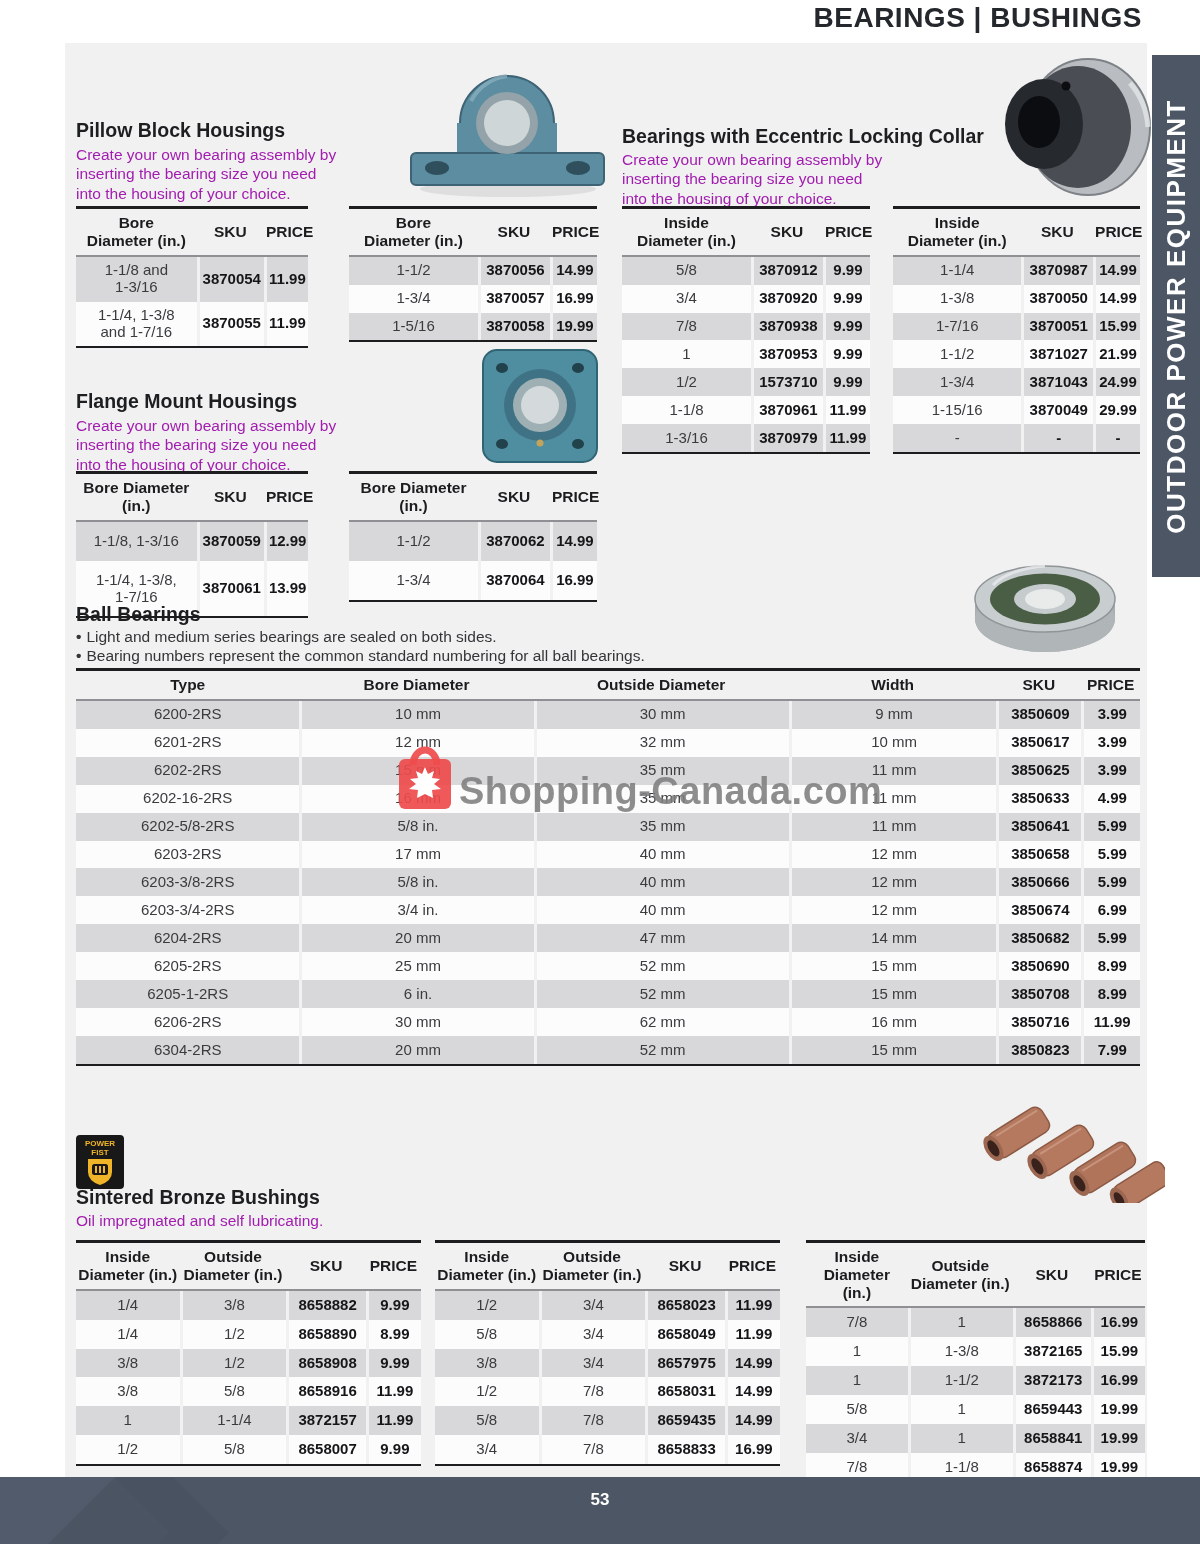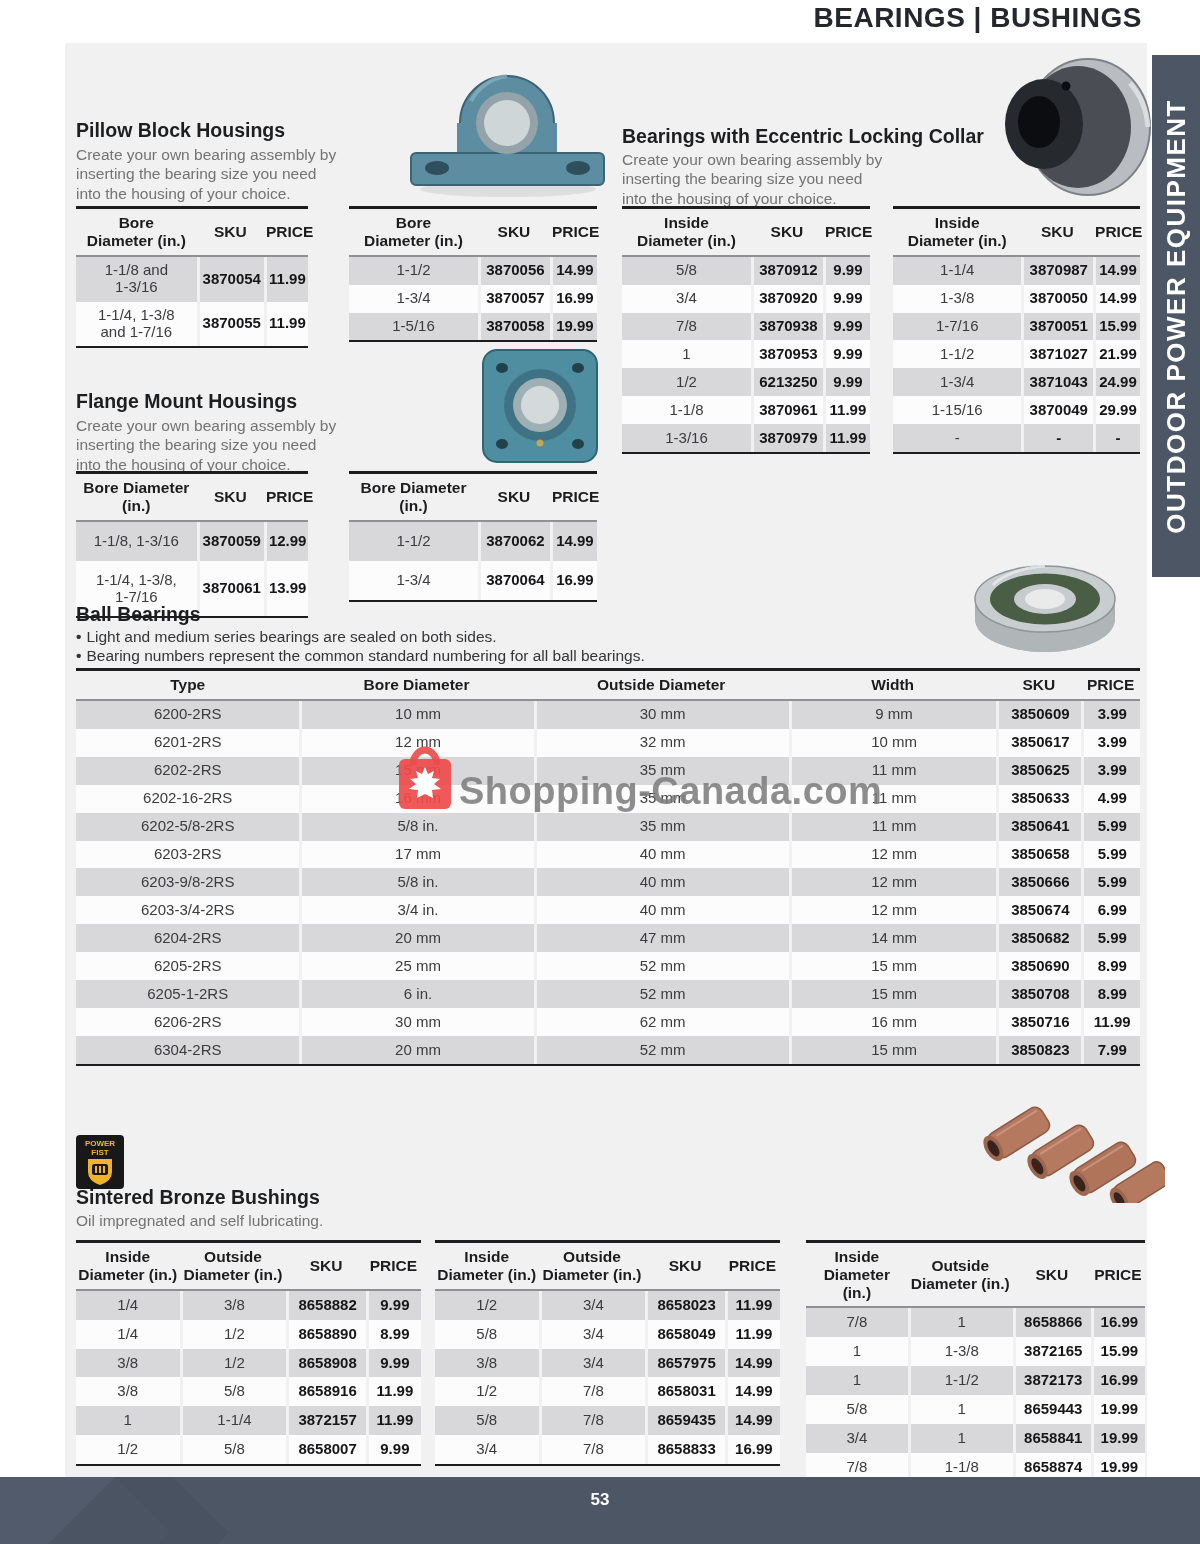--- a/index.html
+++ b/index.html
@@ -14,21 +14,21 @@
     font-size:26px;letter-spacing:1.5px;white-space:nowrap;}
   .footer{position:absolute;left:0;top:1477px;width:1200px;height:67px;background:#4c5665;overflow:hidden;}
   .footer .deco1{position:absolute;left:-60px;top:-40px;width:190px;height:190px;background:#556071;
     transform:rotate(45deg);opacity:.55;}
   .footer .deco2{position:absolute;left:70px;top:-10px;width:120px;height:160px;background:#46505e;
     transform:rotate(45deg);opacity:.6;}
   .page-num{position:absolute;left:0;top:13px;width:100%;text-align:center;color:#fff;
     font-weight:bold;font-size:17px;}
   
   .h1{position:absolute;font-size:19.5px;font-weight:bold;color:#1d1e20;line-height:1.1;}
-  .desc{position:absolute;font-size:15.5px;color:#737373;line-height:1.25;white-space:pre-line;}
+  .desc{position:absolute;font-size:15.5px;color:#a21caf;line-height:1.25;white-space:pre-line;}
   .bullets{position:absolute;font-size:15.5px;color:#343537;line-height:1.22;}
   .bullets div::before{content:"\2022";margin-right:5px;font-weight:bold;}
   
   table.tbl{position:absolute;border-collapse:separate;border-spacing:0;
     border-top:3px solid #1d1d1f;border-bottom:2.5px solid #1d1d1f;table-layout:fixed;}
   .tbl th{font-weight:bold;color:#1c1c1e;font-size:15.5px;text-align:center;padding:5px 2px;
     border-bottom:2.5px solid #8f8f94;white-space:pre-line;line-height:1.15;vertical-align:middle;}
   .tbl td{text-align:center;font-size:15px;color:#3a3b3d;padding:5.5px 2px;white-space:pre-line;
     line-height:1.13;vertical-align:middle;}
   .tbl tbody tr:nth-child(odd) td{background:#d8d8db;}
@@ -176,21 +176,21 @@
             <td class="b">3870938</td>
             <td class="b">9.99</td>
           </tr>
           <tr>
             <td>1</td>
             <td class="b">3870953</td>
             <td class="b">9.99</td>
           </tr>
           <tr>
             <td>1/2</td>
-            <td class="b">6213250</td>
+            <td class="b">1573710</td>
             <td class="b">9.99</td>
           </tr>
           <tr>
             <td>1-1/8</td>
             <td class="b">3870961</td>
             <td class="b">11.99</td>
           </tr>
           <tr>
             <td>1-3/16</td>
             <td class="b">3870979</td>
@@ -402,21 +402,21 @@
           </tr>
           <tr>
             <td>6203-2RS</td>
             <td>17 mm</td>
             <td>40 mm</td>
             <td>12 mm</td>
             <td class="b">3850658</td>
             <td class="b">5.99</td>
           </tr>
           <tr>
-            <td>6203-9/8-2RS</td>
+            <td>6203-3/8-2RS</td>
             <td>5/8 in.</td>
             <td>40 mm</td>
             <td>12 mm</td>
             <td class="b">3850666</td>
             <td class="b">5.99</td>
           </tr>
           <tr>
             <td>6203-3/4-2RS</td>
             <td>3/4 in.</td>
             <td>40 mm</td>

